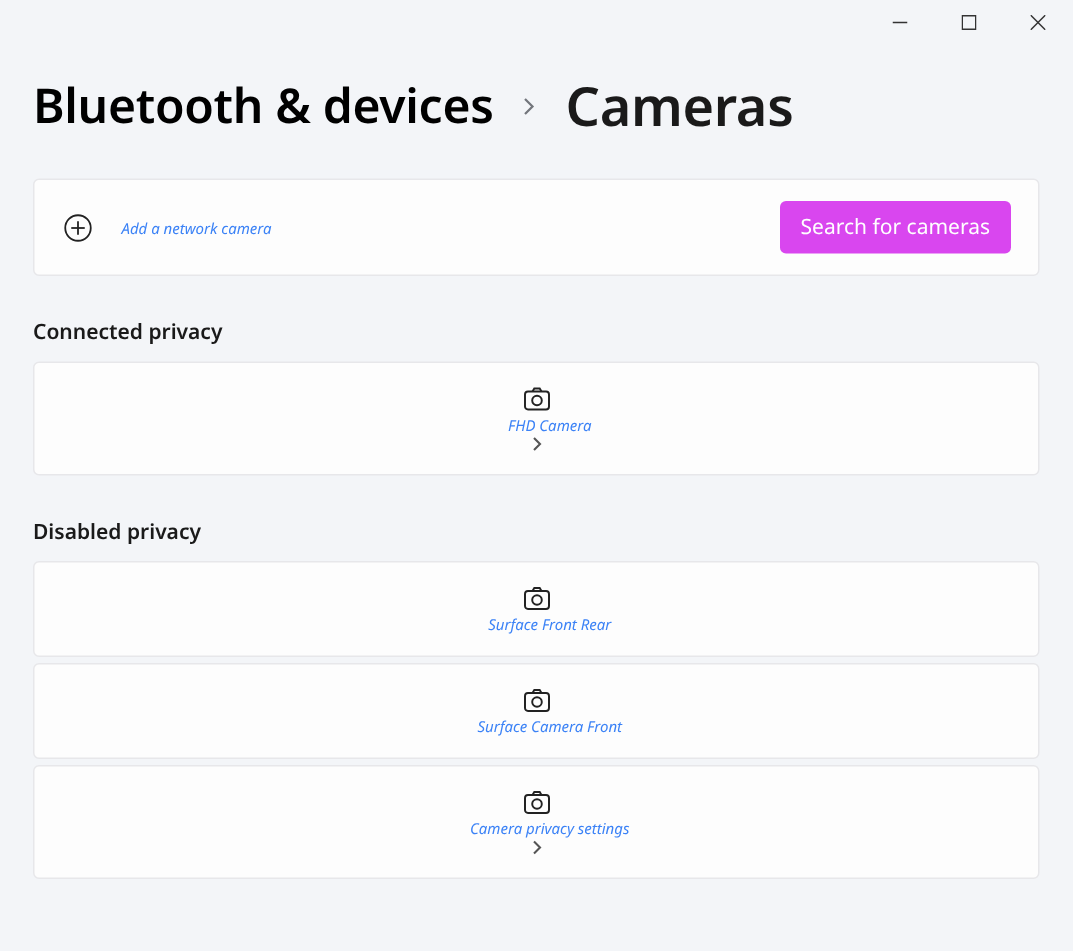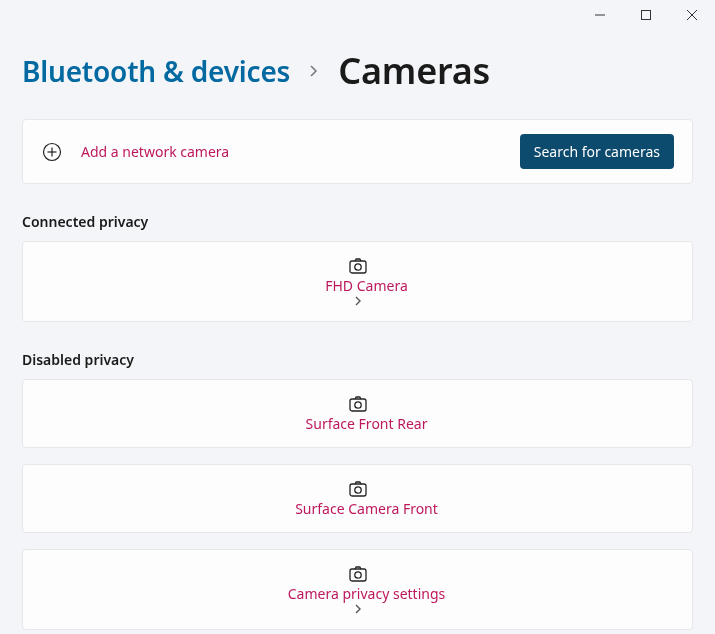--- a/index.html
+++ b/index.html
@@ -28,59 +28,60 @@
   .content {
     padding: 14px 22px 0 22px;
   }
   .breadcrumb {
     display: flex;
     align-items: center;
     gap: 18px;
     margin-bottom: 24px;
   }
   .crumb-parent {
-    font-size: 28px;
+    font-size: 32px;
     font-weight: 600;
-    color: #0369a1;
+    color: #000000;
     letter-spacing: -0.2px;
   }
   .crumb-sep {
     color: #73767c;
     display:flex; align-items:center;
   }
   .crumb-current {
     font-size: 36px;
     font-weight: 600;
     color: #1a1a1a;
     letter-spacing: -0.2px;
   }
   .card {
     background: #fdfdfd;
     border: 1px solid #e7e7ea;
     border-radius: 4px;
     display: flex;
     align-items: center;
     padding: 14px 18px;
   }
-  .card + .card { margin-top: 16px; text-align: right; }
+  .card + .card { margin-top: 4px; text-align: right; }
   .card-clickable { cursor: default; flex-direction: column; }
   .card-icon {
     width: 22px;
     display:flex; align-items:center; justify-content:center;
     color:#222;
     flex-shrink:0;
   }
   .card-label {
     margin-left: 18px;
-    font-size: 14px;
-    color: #be185d;
+    font-size: 10px;
+    color: #3b82f6;
     flex: 1;
+    font-style: italic;
   }
   .btn-primary {
-    background: #0c4a6e;
+    background: #d946ef;
     color: #fff;
     border: none;
     border-radius: 4px;
     padding: 8px 14px;
     font-size: 14px;
     font-family: inherit;
     cursor: pointer;
     text-align: center;
   }
   .section-title {

